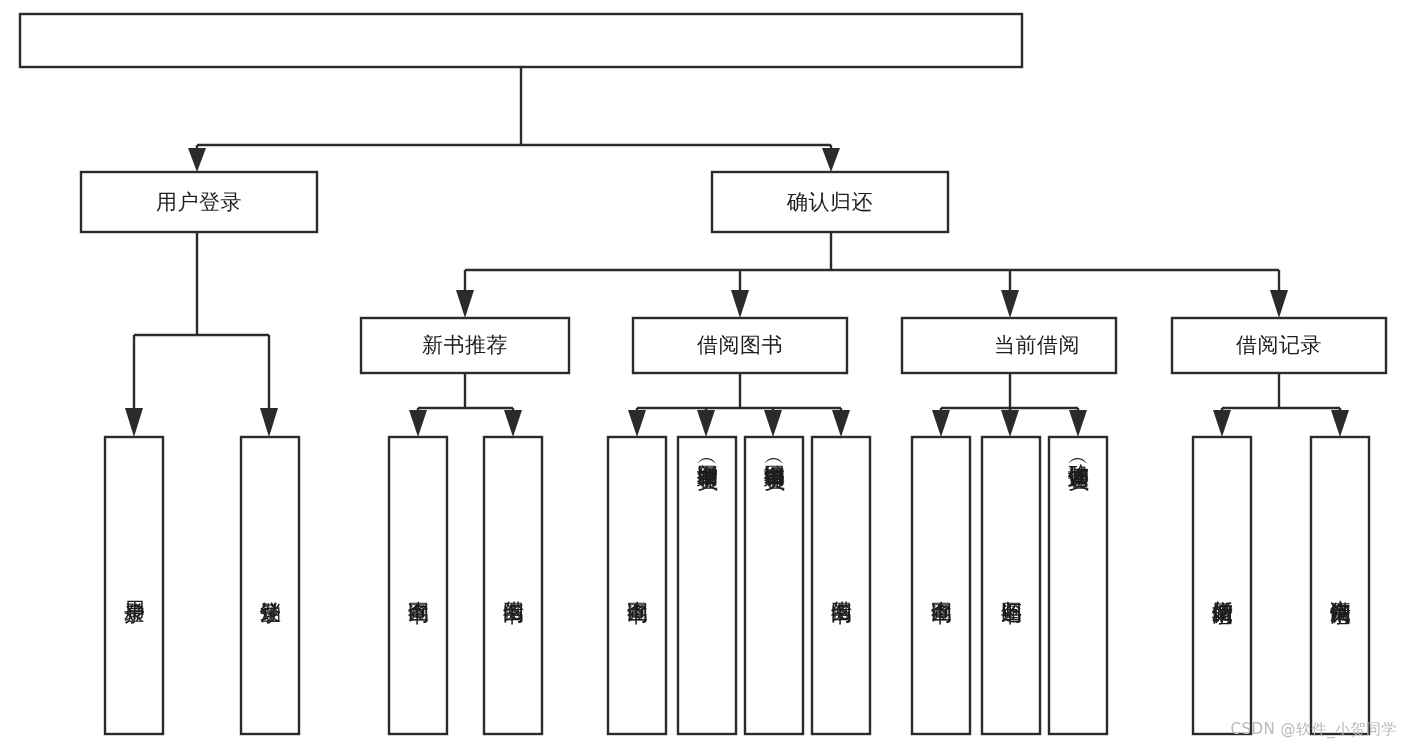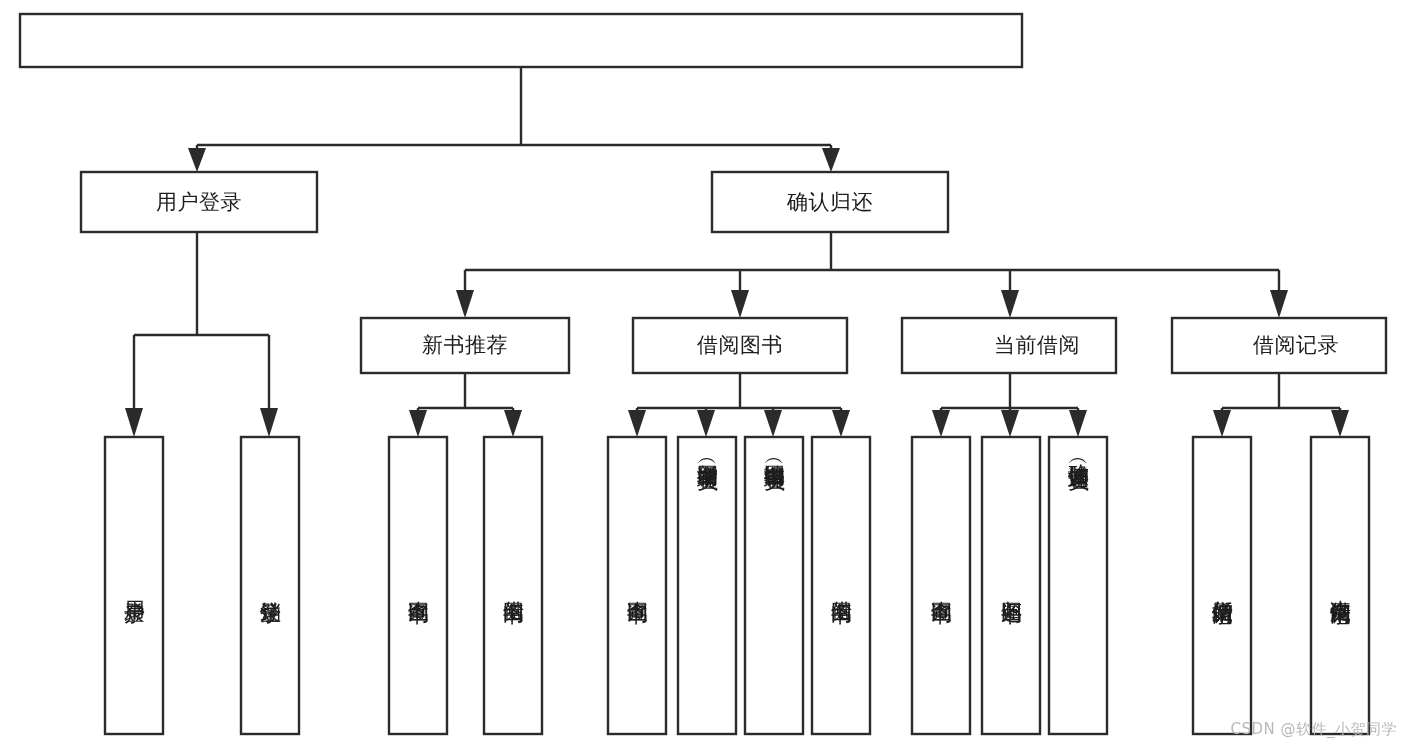--- a/index.html
+++ b/index.html
@@ -188,21 +188,21 @@
 
   </svg>
 
 
   <div class="node-label-h" style="left:81px; top:172px; width:236px; height:60px;">用户登录</div>
   <div class="node-label-h" style="left:712px; top:172px; width:236px; height:60px;">确认归还</div>
 
   <div class="node-label-h" style="left:361px; top:318px; width:208px; height:55px;">新书推荐</div>
   <div class="node-label-h" style="left:633px; top:318px; width:214px; height:55px;">借阅图书</div>
   <div class="node-label-h" style="left:902px; top:318px; width:214px; height:55px;margin-left:28px;">当前借阅</div>
-  <div class="node-label-h" style="left:1172px; top:318px; width:214px; height:55px;padding-left:17px;">借阅记录</div>
+  <div class="node-label-h" style="left:1172px; top:318px; width:214px; height:55px;">借阅记录</div>
 
   <div class="node-label-v" style="left:105px; top:437px; width:58px; height:297px;">用户登录</div>
   <div class="node-label-v" style="left:241px; top:437px; width:58px; height:297px;">注销登录</div>
 
   <div class="node-label-v" style="left:389px; top:437px; width:58px; height:297px;">查询图书</div>
   <div class="node-label-v" style="left:484px; top:437px; width:58px; height:297px;">借阅图书</div>
 
   <div class="node-label-v" style="left:608px; top:437px; width:58px; height:297px;">查询图书</div>
   <div class="node-label-v" style="left:678px; top:437px; width:58px; height:297px; justify-content:flex-start; padding-top:10px; box-sizing:border-box;">新增图书（管理员）</div>
   <div class="node-label-v" style="left:745px; top:437px; width:58px; height:297px; justify-content:flex-start; padding-top:10px; box-sizing:border-box;">编辑图书（管理员）</div>

